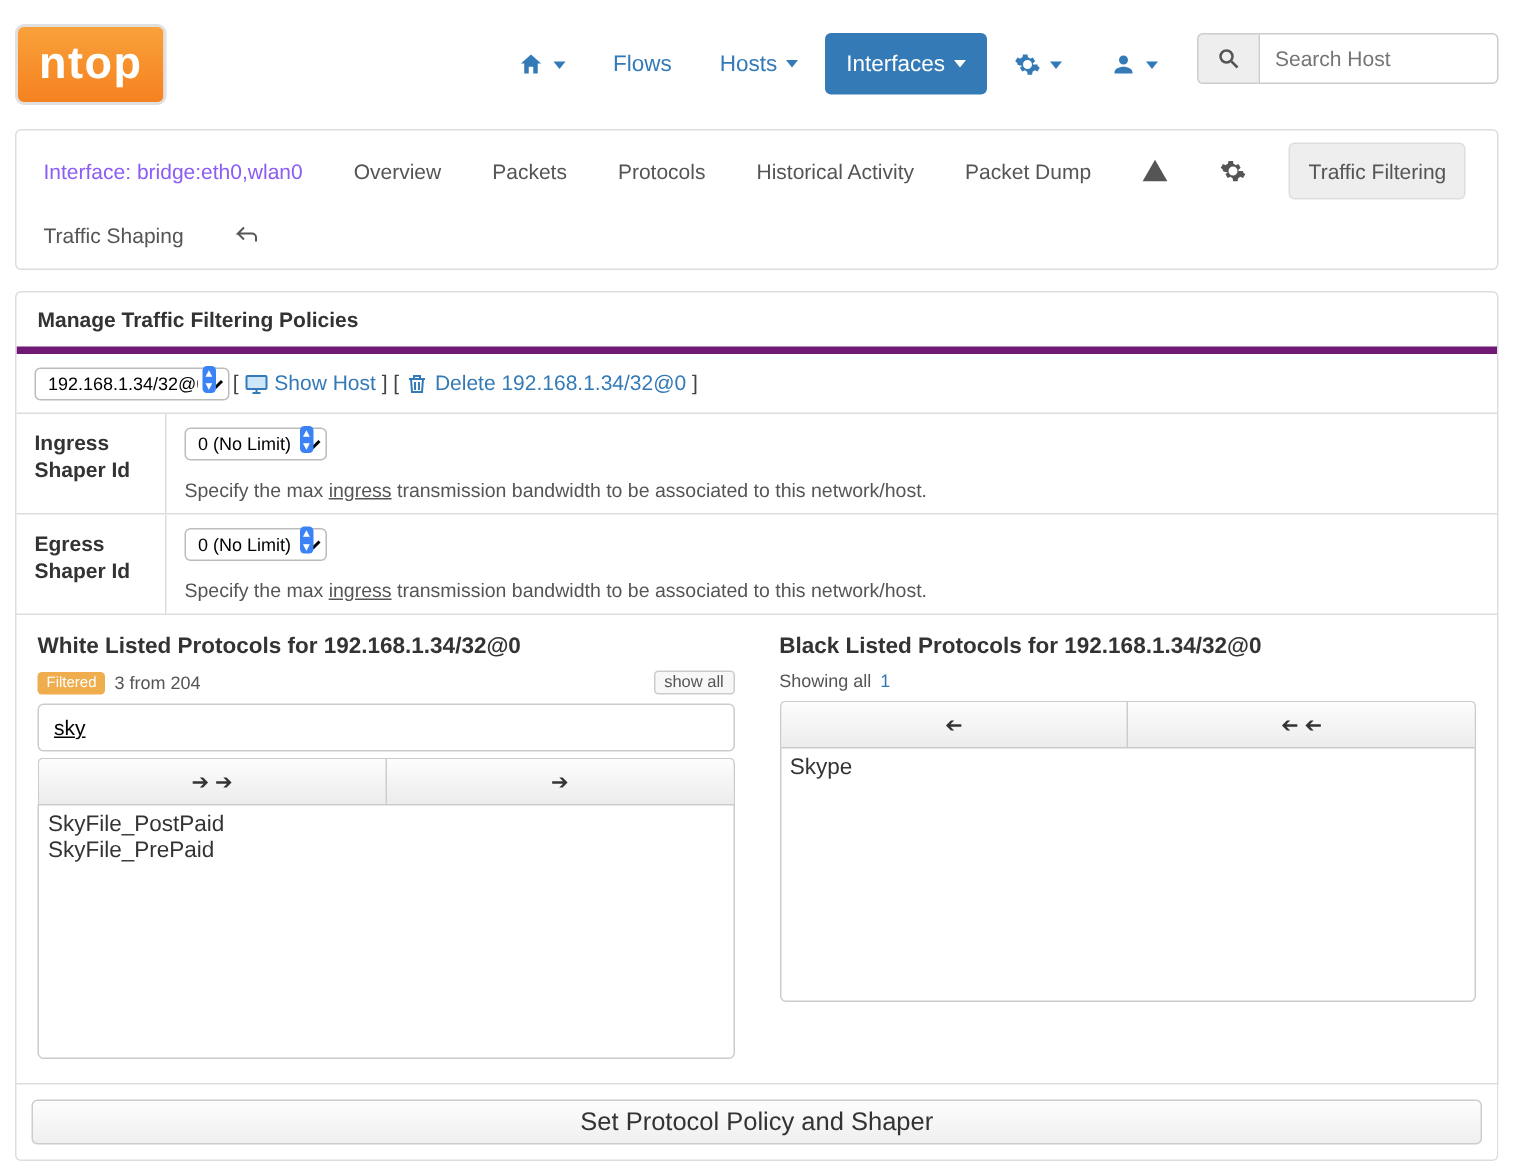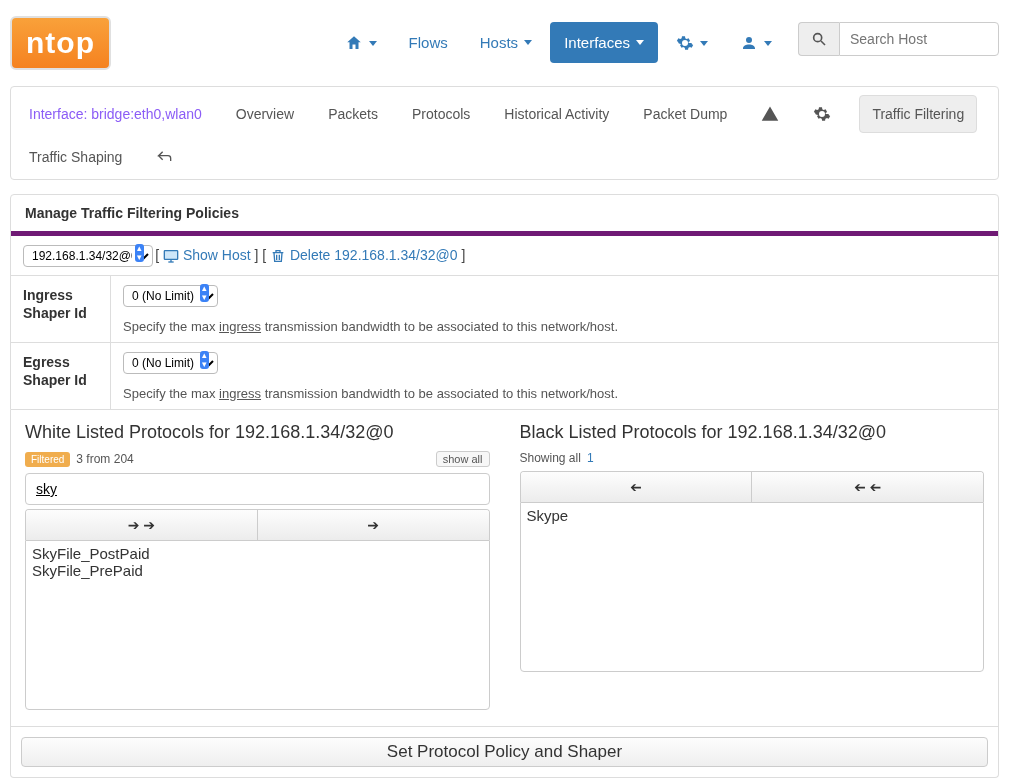--- a/index.html
+++ b/index.html
@@ -168,21 +168,21 @@
 
   
   .duals {
     display: flex;
     gap: 30px;
     border: 1px solid #ddd;
     border-top: none;
     padding: 12px 14px 16px 14px;
   }
   .dualcol { flex: 1; min-width: 0; }
-  .dual-title { font-weight: 400; font-size: 18px; margin-bottom: 8px; }
+  .dual-title { font-weight: 700; font-size: 15px; margin-bottom: 8px; }
   .dual-meta {
     display: flex;
     align-items: center;
     gap: 6px;
     font-size: 12px;
     color: #555;
     margin-bottom: 6px;
   }
   .badge {
     background: #f0ad4e;

